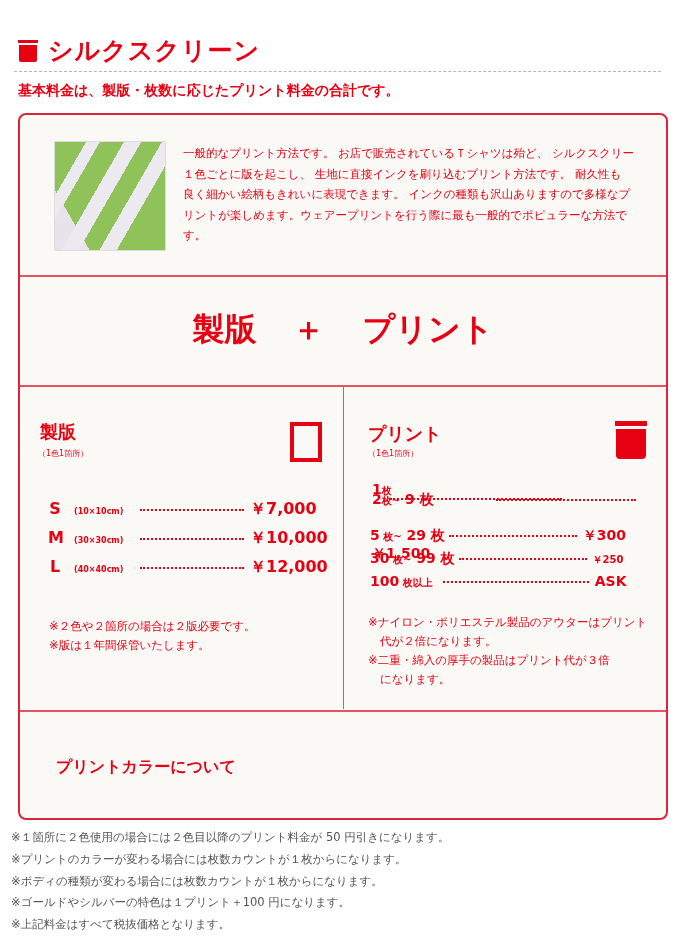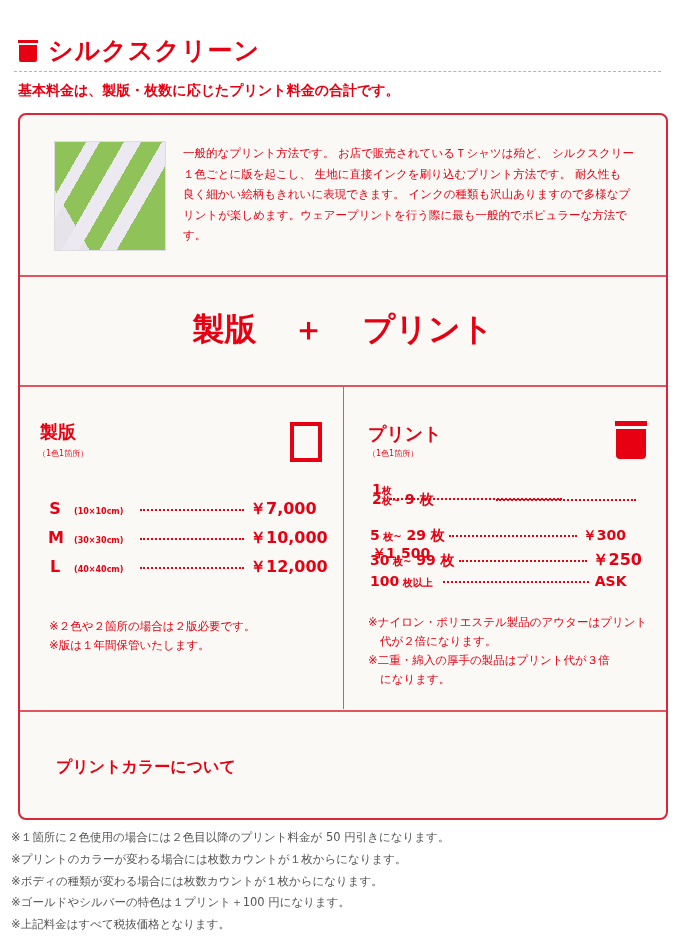--- a/index.html
+++ b/index.html
@@ -141,21 +141,21 @@
       <span class="price" style="font-size:14px;">￥700</span>
     </div>
     <div class="price-row" style="left:26px;top:140px;">
       <span class="qty"><span>5</span><small> 枚~</small><span> 29 枚</span></span>
       <span class="dots" style="width:128px;margin-left:4px;"></span>
       <span class="price" style="font-size:14px;">￥300</span>
     </div>
     <div class="price-row" style="left:26px;top:163px;">
       <span class="qty"><span>30</span><small> 枚~</small><span> 99 枚</span></span>
       <span class="dots" style="width:128px;margin-left:4px;"></span>
-      <span class="price" style="font-size:16px;">￥250</span>
+      <span class="price" style="font-size:10px;">￥250</span>
     </div>
     <div class="price-row" style="left:26px;top:186px;">
       <span class="qty"><span>100</span><small> 枚以上</small><span></span></span>
       <span class="dots" style="width:146px;margin-left:10px;"></span>
       <span class="price" style="font-size:14px;">ASK</span>
     </div>
 
     <div class="note" style="left:24px;top:226px;">
       <div>
         <span>※ナイロン・ポリエステル製品のアウターはプリント</span>

